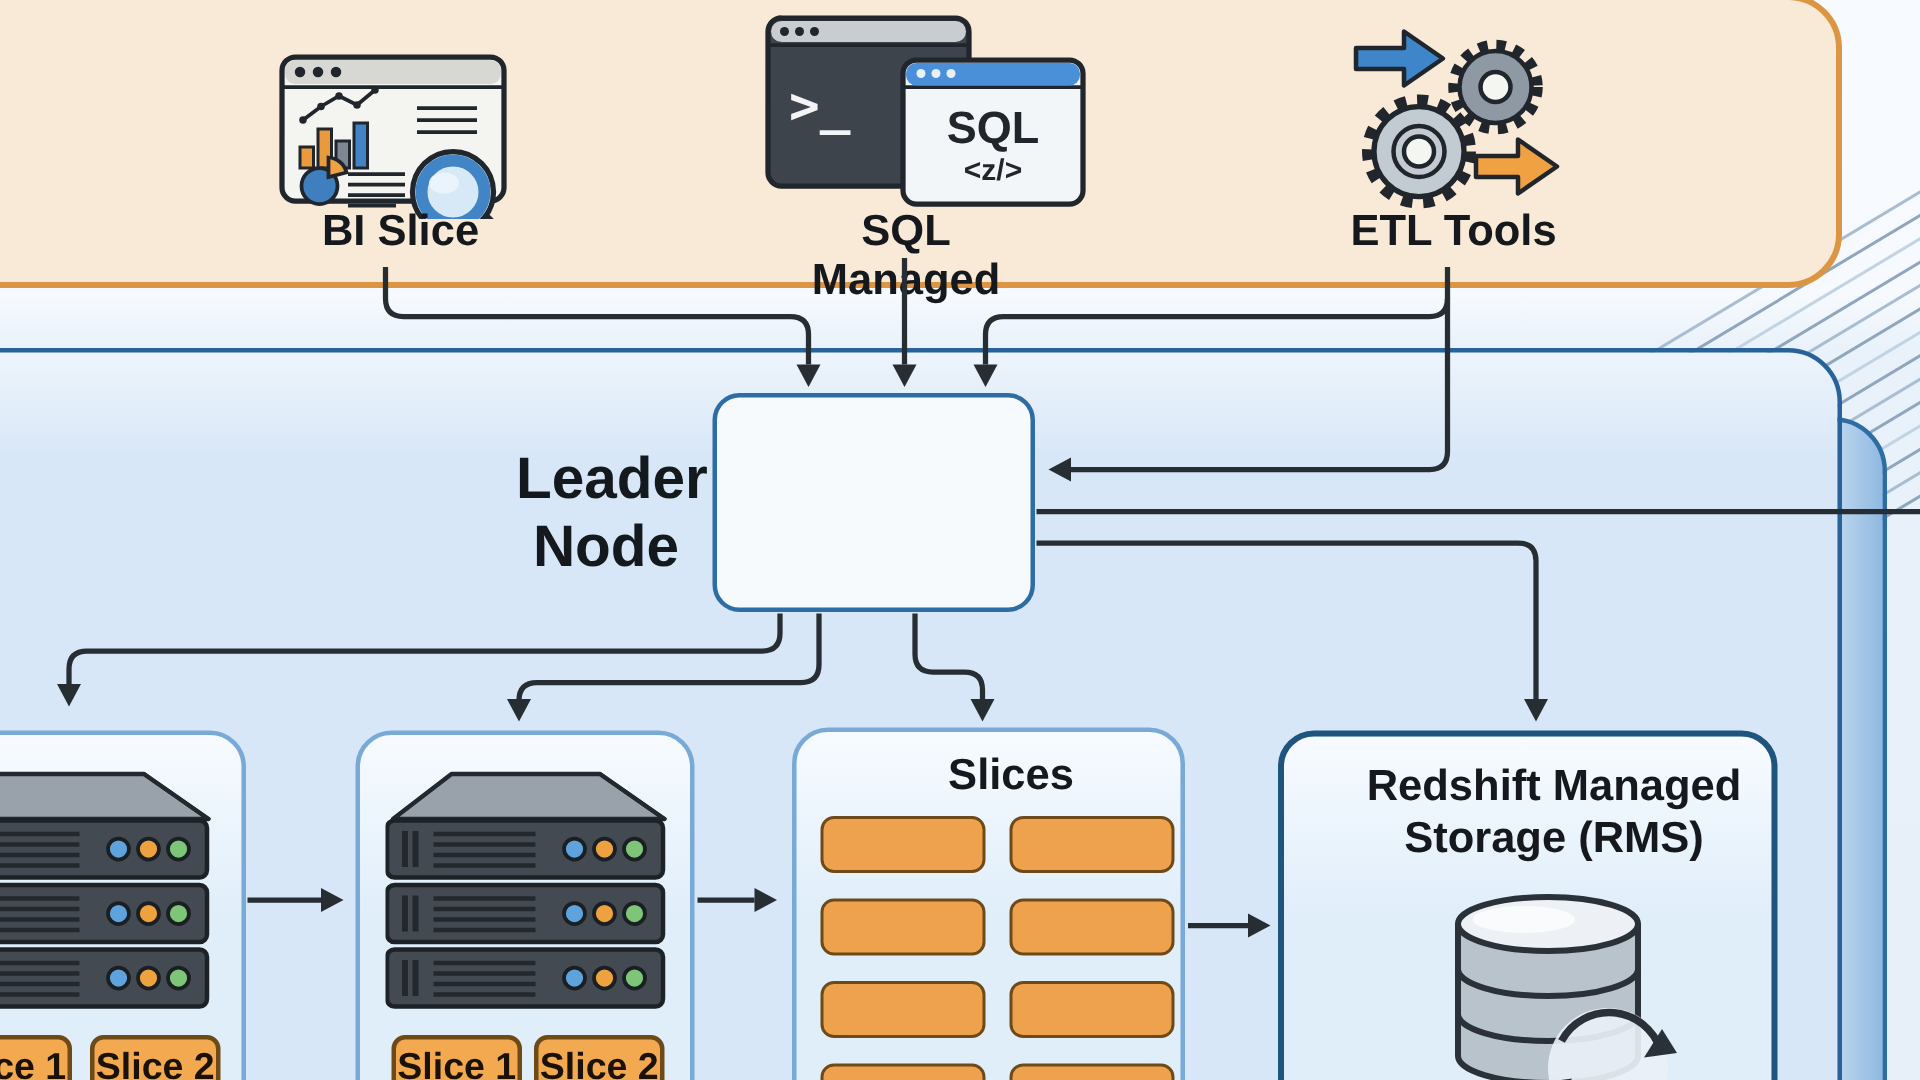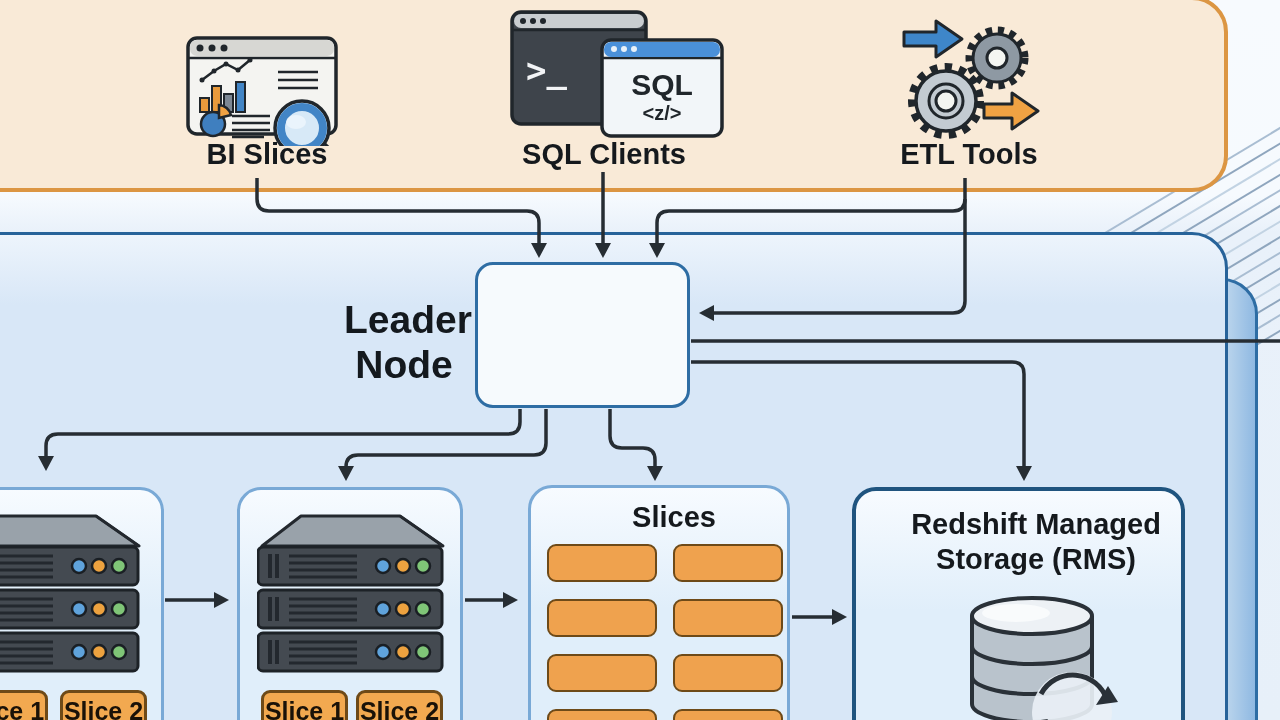--- a/index.html
+++ b/index.html
@@ -114,21 +114,21 @@
         <path d="M46,103 H78"></path>
     </g>
     <g>
       <path d="M134,112 L154,132" stroke="#20262B" stroke-width="13" stroke-linecap="round"></path>
       <path d="M134,112 L152,130" stroke="#7A8692" stroke-width="7" stroke-linecap="round"></path>
       <circle cx="116" cy="94" r="27" fill="#D7E9F7" stroke="#20262B" stroke-width="3.5"></circle>
       <circle cx="116" cy="94" r="21" fill="none" stroke="#4285C6" stroke-width="8"></circle>
       <ellipse cx="110" cy="88" rx="10" ry="7" fill="#EFF6FC" opacity="0.8"></ellipse>
     </g>
   </svg>
-  <div class="tool-label" style="left:182px;width:170px;">BI Slices</div>
+  <div class="tool-label" style="left:182px;width:170px;">BI Slice</div>
 
   <svg class="icon-svg" style="left:510px;top:10px;" width="214" height="128">
     <g>
       <rect x="2" y="2" width="134" height="112" rx="9" fill="#3E444B" stroke="#20262B" stroke-width="3.5"></rect>
       <path d="M2,20 h134" stroke="#20262B" stroke-width="2.5"></path>
       <rect x="4" y="4" width="130" height="14" rx="7" fill="#C9CDD0"></rect>
       <circle cx="13" cy="11" r="3" fill="#20262B"></circle>
         <circle cx="23" cy="11" r="3" fill="#20262B"></circle>
         <circle cx="33" cy="11" r="3" fill="#20262B"></circle>
       <text x="16" y="72" font-size="34" font-weight="bold" fill="#F2F4F6" font-family="DejaVu Sans Mono, monospace">&gt;_</text>
@@ -137,21 +137,21 @@
       <rect x="92" y="30" width="120" height="96" rx="9" fill="#F2F6F9" stroke="#20262B" stroke-width="3.5"></rect>
       <path d="M92,48 h120" stroke="#20262B" stroke-width="2.5"></path>
       <rect x="94" y="32" width="116" height="15" rx="7" fill="#4A90D9"></rect>
       <circle cx="104" cy="39" r="3" fill="#E8F0F8"></circle>
         <circle cx="114" cy="39" r="3" fill="#E8F0F8"></circle>
         <circle cx="124" cy="39" r="3" fill="#E8F0F8"></circle>
       <text x="152" y="85" font-size="30" font-weight="bold" fill="#20262B" text-anchor="middle" font-family="Liberation Sans, sans-serif">SQL</text>
       <text x="152" y="110" font-size="20" font-weight="bold" fill="#20262B" text-anchor="middle" font-family="Liberation Sans, sans-serif">&lt;z/&gt;</text>
     </g>
   </svg>
-  <div class="tool-label" style="left:514px;width:180px;">SQL Clients</div>
+  <div class="tool-label" style="left:514px;width:180px;">SQL Managed</div>
 
   <svg class="icon-svg" style="left:884px;top:8px;" width="166" height="132">
     <polygon points="20,24 52,24 52,13 78,31 52,49 52,38 20,38" fill="#3E86C9" stroke="#20262B" stroke-width="3" stroke-linejoin="round"></polygon>
     <g>
       <circle cx="113" cy="50" r="27" fill="none" stroke="#20262B" stroke-width="9" stroke-dasharray="6 5.6"></circle>
       <circle cx="113" cy="50" r="24" fill="#8E99A3" stroke="#20262B" stroke-width="3"></circle>
       <circle cx="113" cy="50" r="10" fill="#F4F6F2" stroke="#20262B" stroke-width="3"></circle>
     </g>
     <g>
       <circle cx="62" cy="93" r="33" fill="none" stroke="#20262B" stroke-width="10" stroke-dasharray="7 7"></circle>

